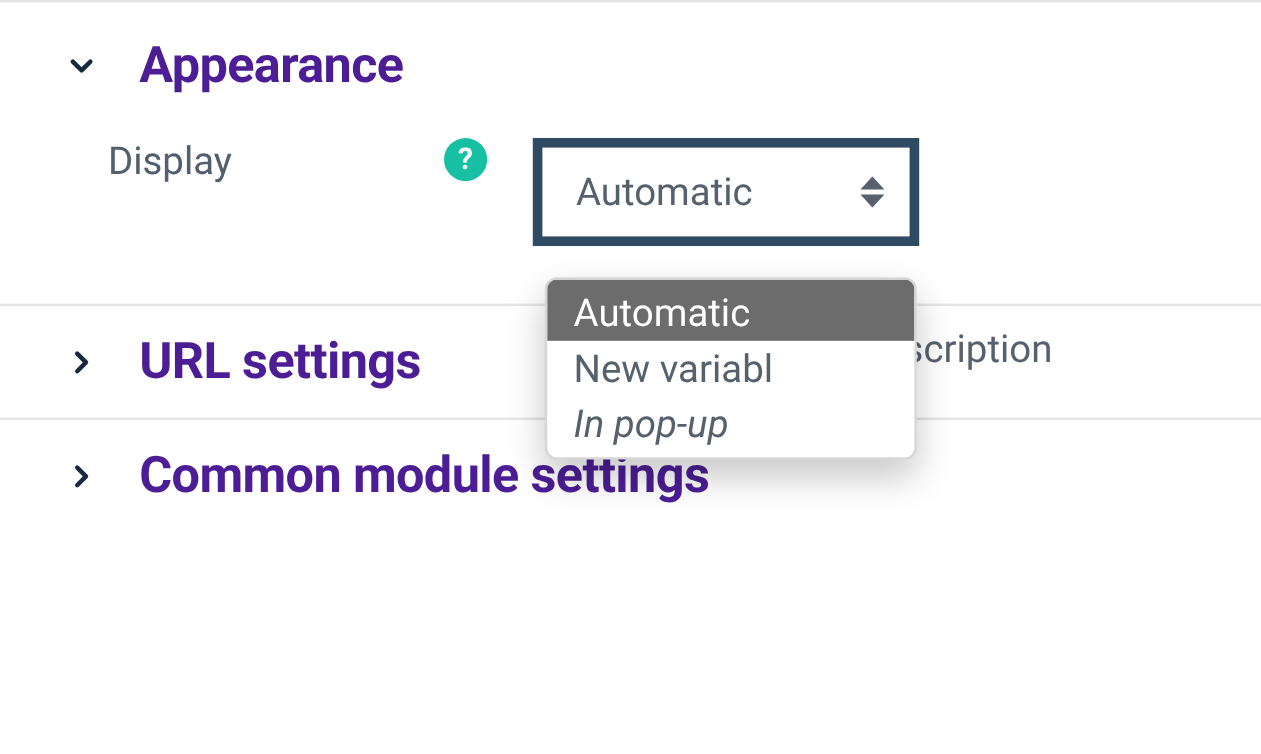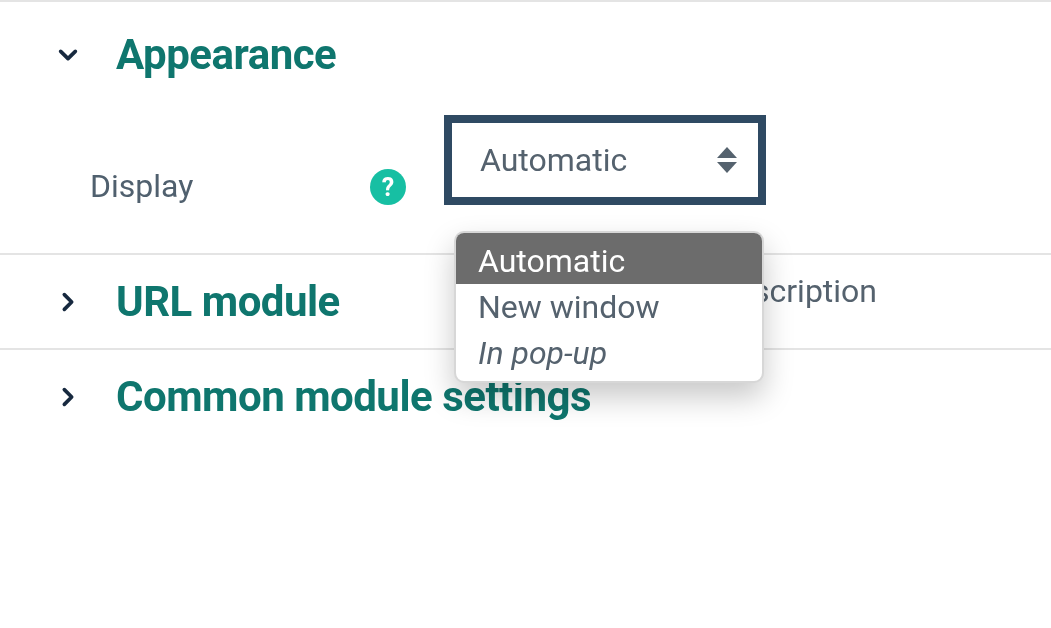--- a/index.html
+++ b/index.html
@@ -29,27 +29,27 @@
   .chevron {
     width: 32px; height: 32px;
     display: inline-flex; align-items: center; justify-content: center;
     margin-right: 32px;
     flex: 0 0 auto;
   }
 
   .section-title {
     font-weight: 700;
     font-size: 42px;
-    color: #0f766e;
+    color: #4c1d95;
     letter-spacing: -0.5px;
   }
 
   .field-row {
     display: flex;
-    align-items: flex-end;
+    align-items: flex-start;
     padding: 8px 12px 0 90px;
     position: relative;
   }
   .field-label {
     font-size: 32px;
     color: #50606e;
     width: 280px;
     flex: 0 0 auto;
   }
 
@@ -158,34 +158,34 @@
         </span>
       </div>
     </div>
   </div>
 </div>
 
 <div class="desc-fragment">scription</div>
 
 <div class="dropdown">
   <div class="option selected">Automatic</div>
-  <div class="option">New window</div>
+  <div class="option">New variabl</div>
   <div class="option">In pop-up</div>
 </div>
 
 <div class="divider d2"></div>
 
 <div class="section">
   <div class="section-header collapsed">
     <span class="chevron">
       <svg class="chev-svg chev-right" viewBox="0 0 24 24">
           <path d="M8 4 L16 12 L8 20"></path>
         </svg>
     </span>
-    <span class="section-title">URL module</span>
+    <span class="section-title">URL settings</span>
   </div>
 </div>
 
 <div class="divider d3"></div>
 
 <div class="section">
   <div class="section-header collapsed">
     <span class="chevron">
       <svg class="chev-svg chev-right" viewBox="0 0 24 24">
           <path d="M8 4 L16 12 L8 20"></path>

